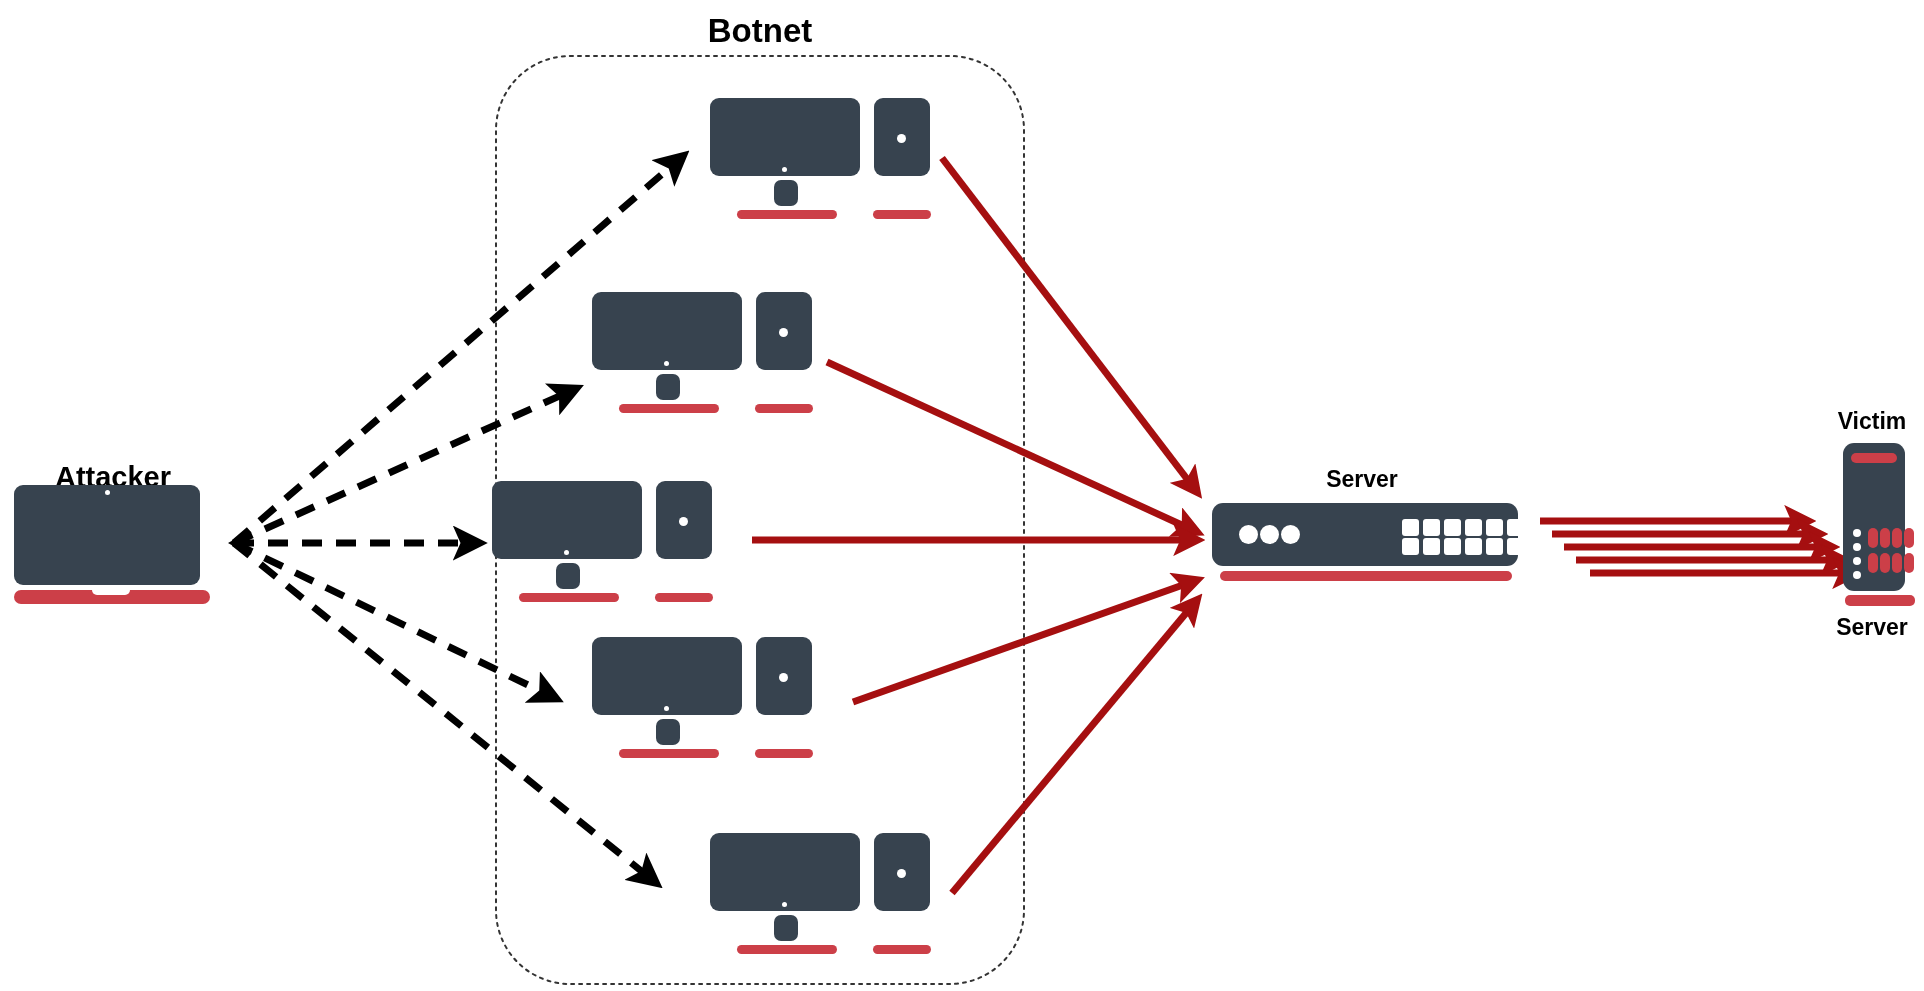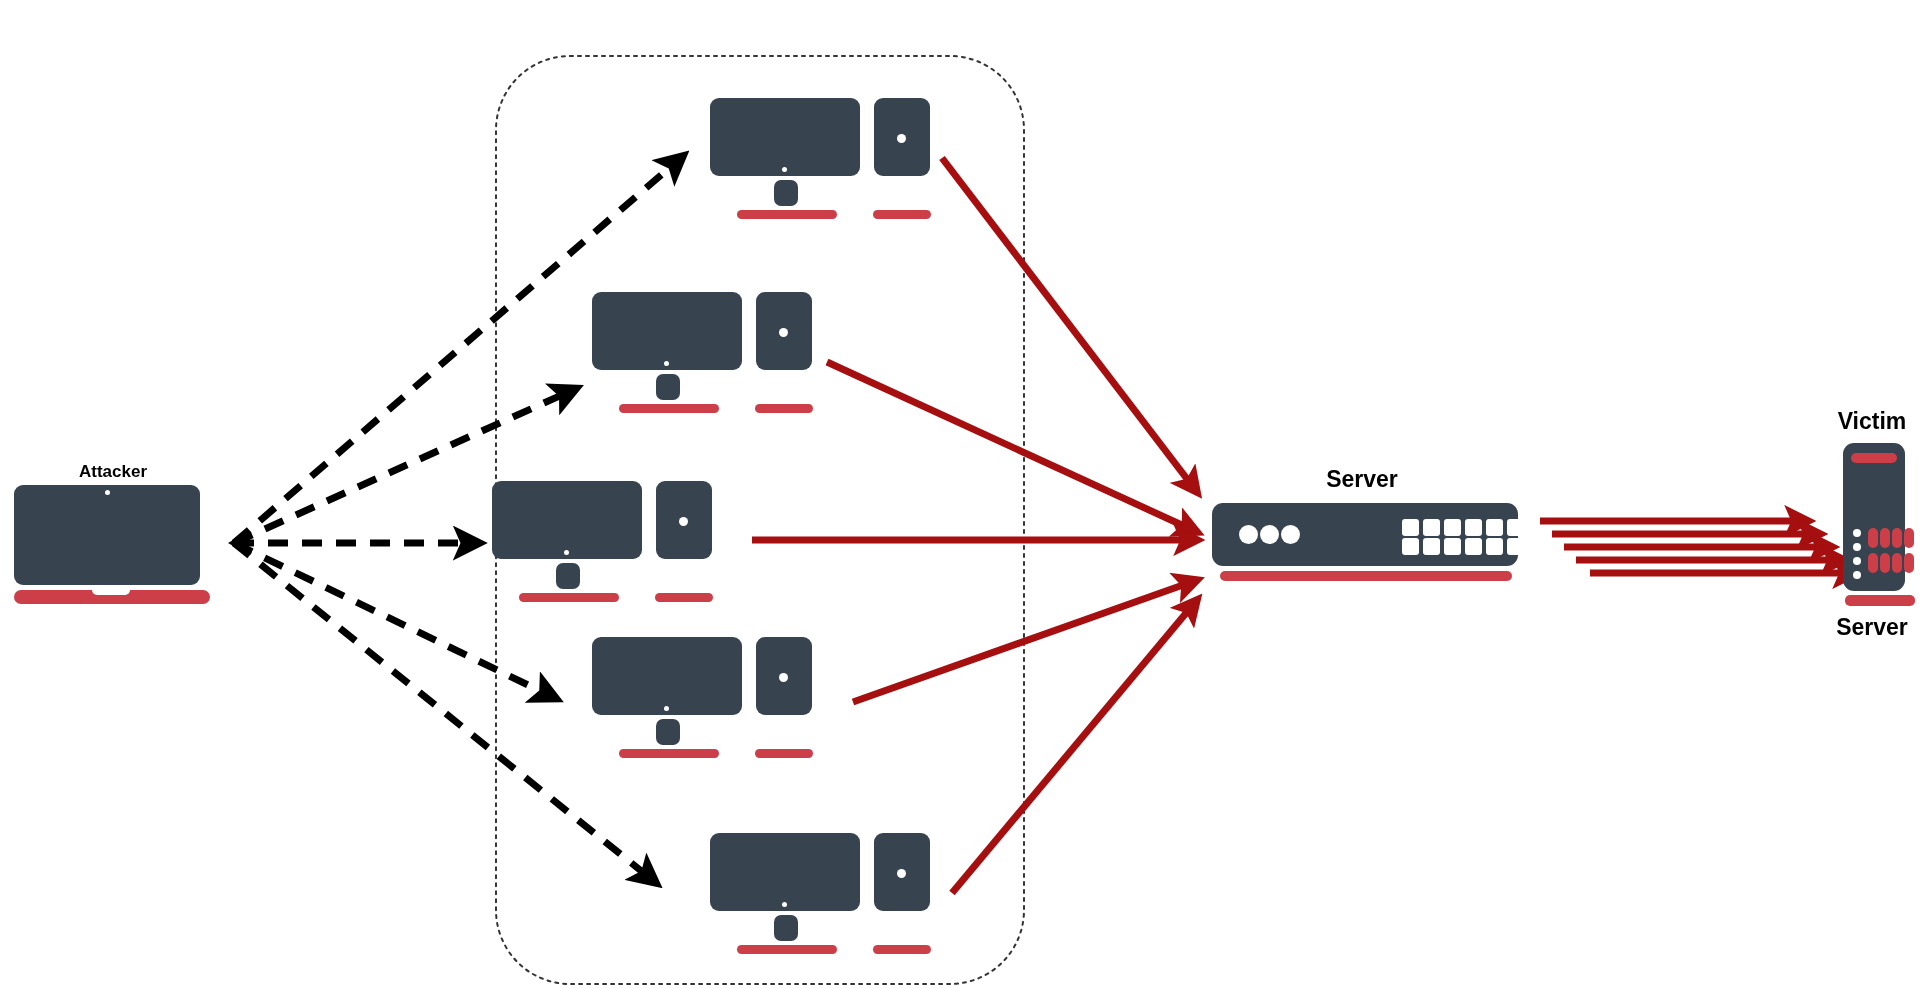--- a/index.html
+++ b/index.html
@@ -26,21 +26,21 @@
   }
   .label {
     position: absolute;
     font-weight: bold;
     color: #000000;
     white-space: nowrap;
     text-align: center;
     line-height: 1;
   }
   .label-botnet { font-size: 33px; }
-  .label-attacker { font-size: 17px; }
+  .label-attacker { font-size: 29px; }
   .label-gateway { font-size: 23px; }
   .label-victim { font-size: 23px; }
   .label-server { font-size: 23px; }
 
   
   .node { position: absolute; }
   .screen {
     position: absolute;
     background: #37434f;
     border-radius: 9px;
@@ -192,20 +192,21 @@
 
     <g stroke="#a50f10" stroke-width="7" fill="none" stroke-linecap="butt">
       <line x1="1540" y1="521" x2="1808" y2="521" marker-end="url(#ah-red-sm)"></line>
       <line x1="1552" y1="534" x2="1820" y2="534" marker-end="url(#ah-red-sm)"></line>
       <line x1="1564" y1="547" x2="1832" y2="547" marker-end="url(#ah-red-sm)"></line>
       <line x1="1576" y1="560" x2="1844" y2="560" marker-end="url(#ah-red-sm)"></line>
       <line x1="1590" y1="573" x2="1856" y2="573" marker-end="url(#ah-red-sm)"></line>
     </g>
   </svg>
 
+  <div class="label label-botnet" style="left:496px; top:14px; width:528px;">Botnet</div>
 
   <div class="label label-attacker" style="left:15px; top:463px; width:196px;">Attacker</div>
 
   <div class="label label-gateway" style="left:1212px; top:468px; width:300px;">Server</div>
 
   <div class="label label-victim" style="left:1802px; top:410px; width:140px;">Victim</div>
 
   <div class="label label-server" style="left:1802px; top:616px; width:140px;">Server</div>
 
   <div class="node" style="left:14px; top:485px; width:196px; height:120px;">

